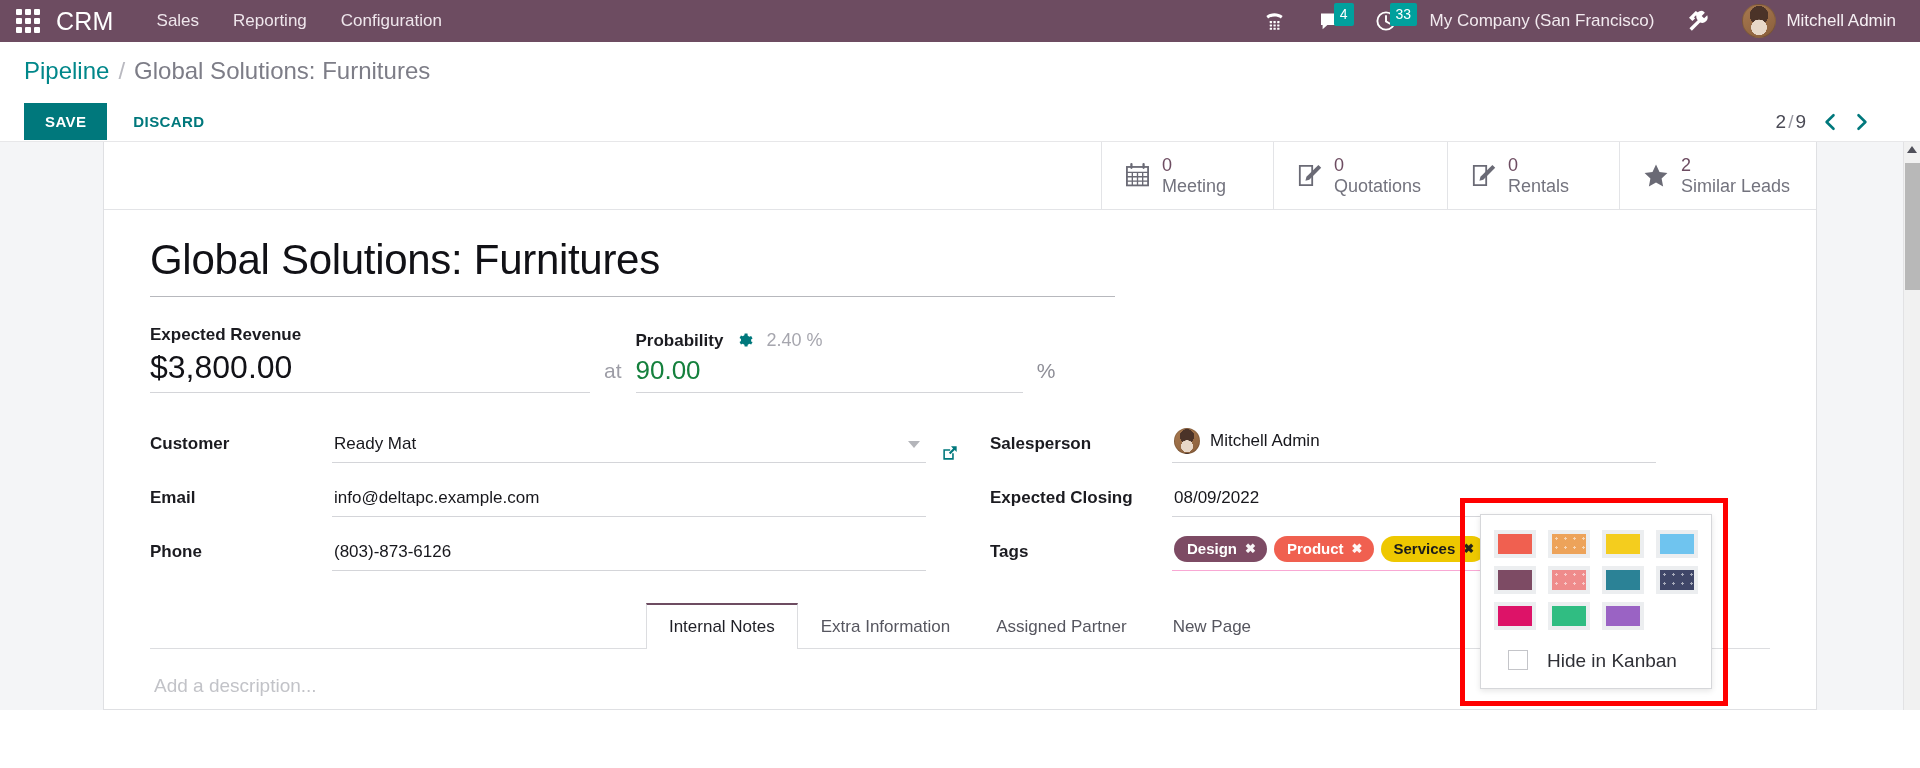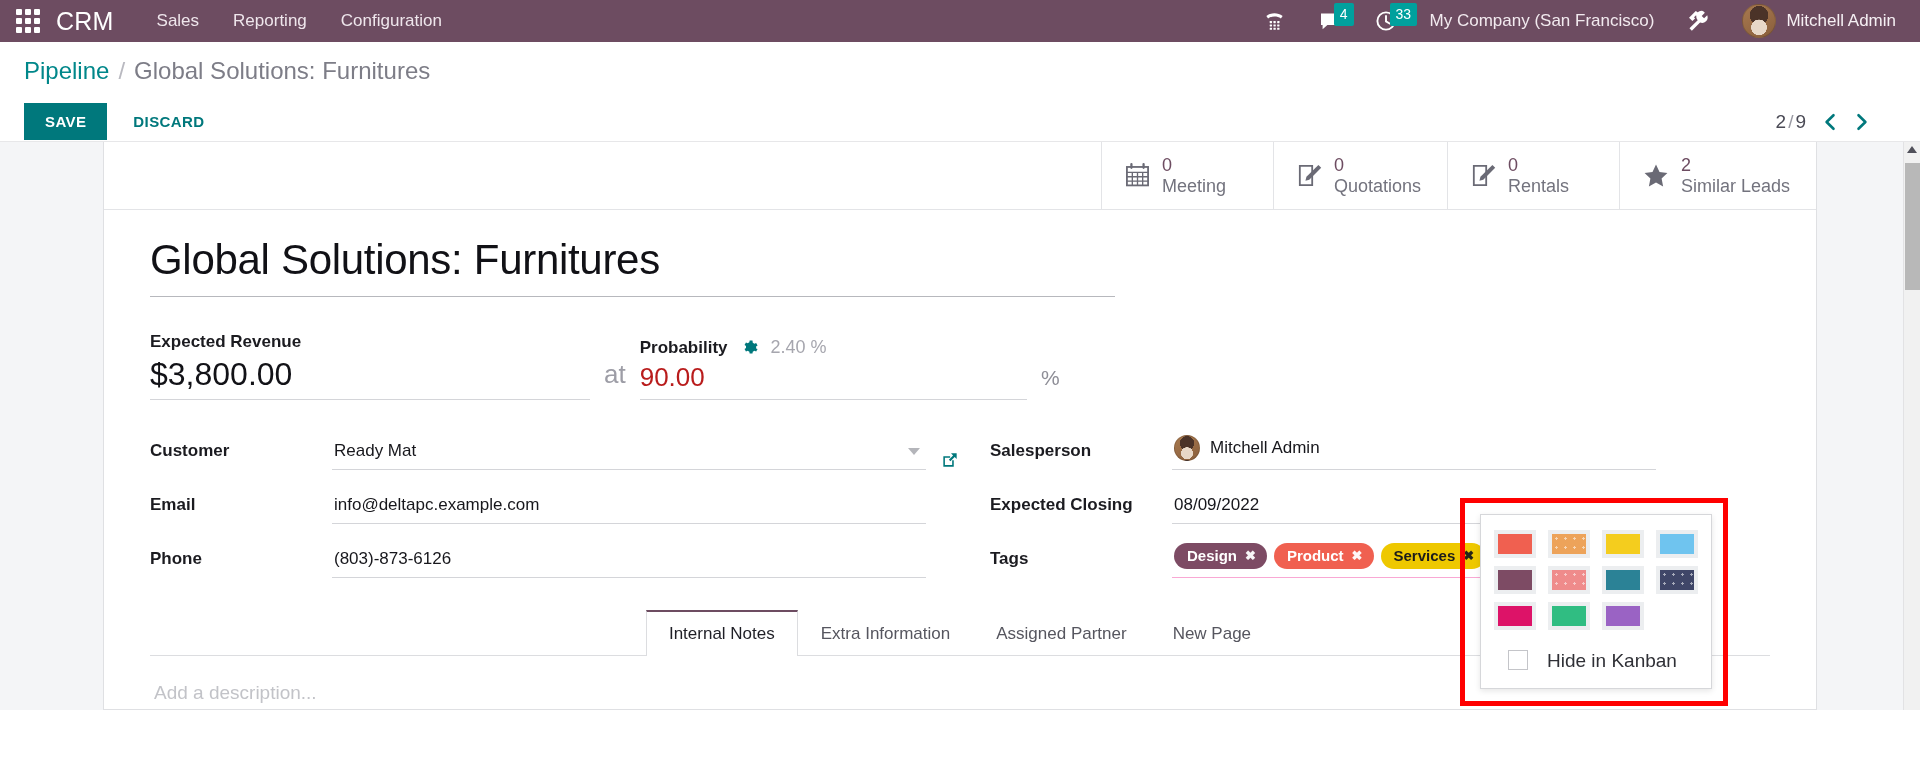--- a/index.html
+++ b/index.html
@@ -247,28 +247,28 @@
 
   
   .big-row { display: flex; align-items: flex-end; margin-top: 14px; }
   .money-block { width: 440px; flex: none; }
   .block-label { font-size: 17px; color: #1b1b20; font-weight: 700; margin-bottom: 4px; }
   .money-value {
     font-size: 32px; color: #121217;
     border-bottom: 1px solid #d4d5d9;
     padding-bottom: 6px;
   }
-  .at-word { font-size: 26px; color: #9d9da6; padding: 0 14px 10px 14px; margin-top: 48px; }
+  .at-word { font-size: 21px; color: #9d9da6; padding: 0 14px 10px 14px; margin-top: 48px; }
   .prob-block { width: 420px; flex: none; }
   .prob-head { display: flex; align-items: center; gap: 13px; margin-bottom: 4px; }
   .prob-head .block-label { margin-bottom: 0; }
   .gear-icon { color: #00787c; display: flex; align-items: center; cursor: pointer; }
   .prob-auto { font-size: 18px; color: #a6a6ae; }
   .prob-value {
-    font-size: 26px; color: #b91c1c;
+    font-size: 26px; color: #15803d;
     border-bottom: 1px solid #d4d5d9;
     padding-bottom: 6px;
   }
   .pct-word { font-size: 21px; color: #8e8e97; padding: 0 0 10px 14px; }
 
   .ext-link {
     color: #00787c; cursor: pointer; margin-left: 14px;
     display: flex; align-items: center; flex: none;
   }
   .caret-down {

